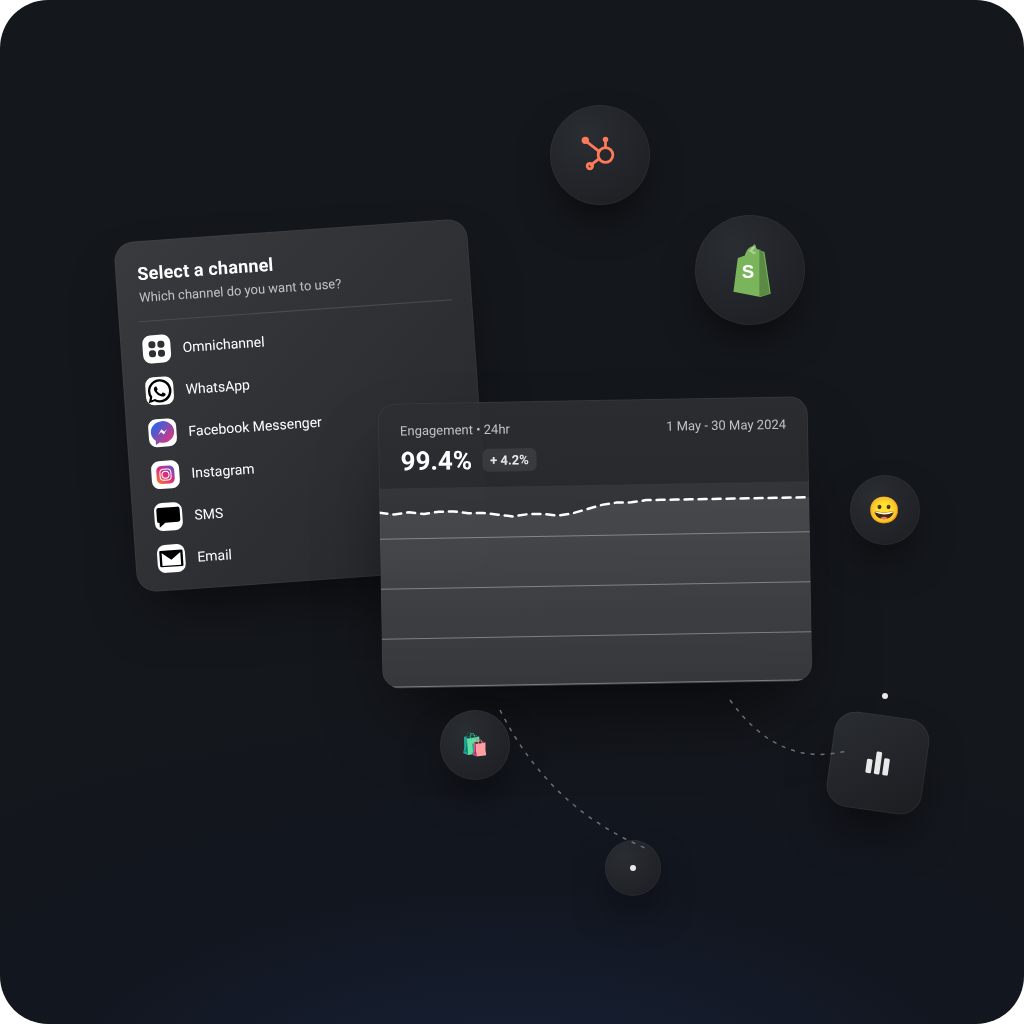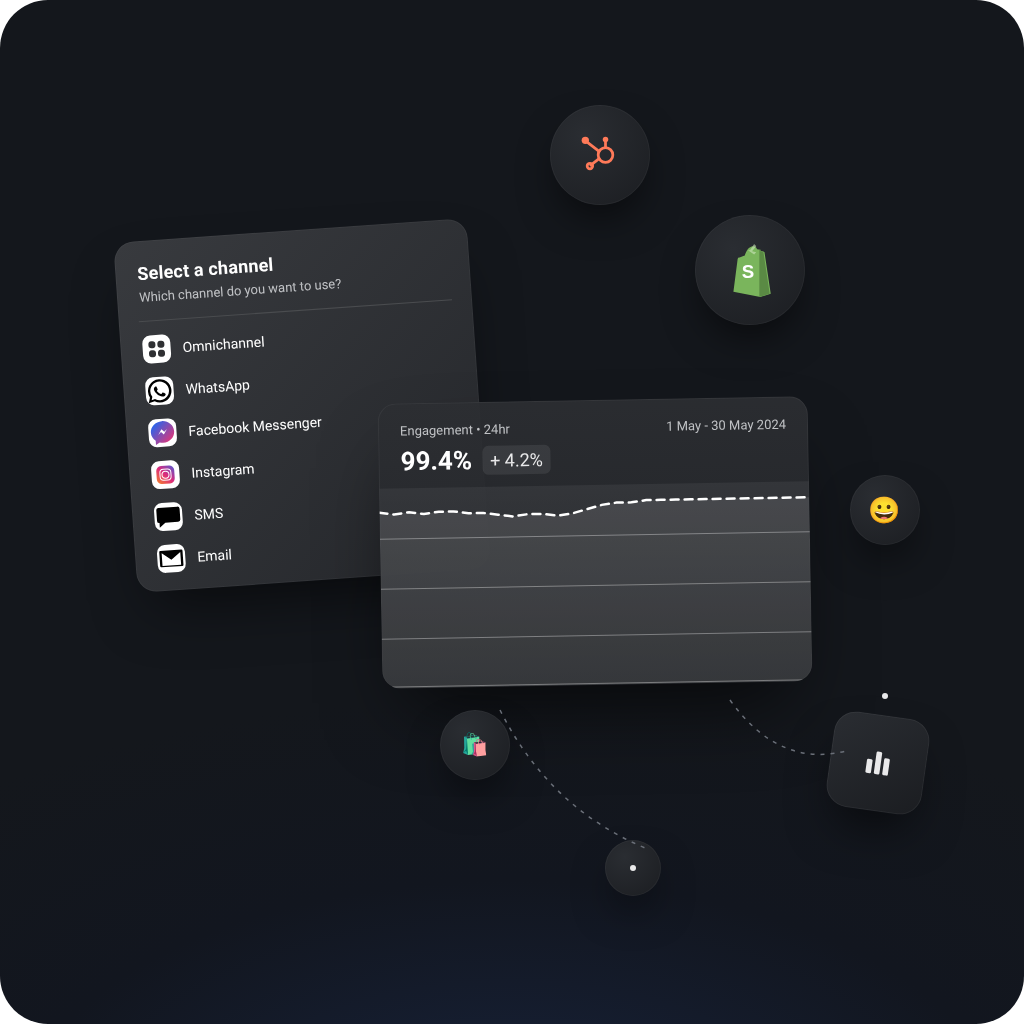--- a/index.html
+++ b/index.html
@@ -81,21 +81,21 @@
     color:var(--txt);
     overflow:hidden;
     transform:rotate(-1deg);
   }
   .engage-head{display:flex;justify-content:space-between;align-items:flex-start;padding:20px 22px 8px 22px;}
   .engage-title{font-size:13px;color:var(--txt-dim);}
   .engage-date{font-size:13px;color:var(--txt-dim);}
   .engage-kpi{display:flex;align-items:center;gap:10px;padding:0 22px 12px 22px;}
   .engage-kpi .big{font-size:26px;font-weight:700;}
   .engage-kpi .pill{
-    font-size:18px;font-weight:400;background:rgba(255,255,255,.08);
+    font-size:13px;font-weight:700;background:rgba(255,255,255,.08);
     padding:4px 8px;border-radius:6px;color:#e9e9ea;
   }
   .engage-chart{
     position:relative;height:200px;
     background:linear-gradient(180deg,rgba(60,62,66,.6),rgba(30,32,35,.6));
   }
   .engage-chart .gridline{
     position:absolute;left:0;right:0;height:1px;background:rgba(255,255,255,.35);
   }
   .engage-chart svg{position:absolute;inset:0;width:100%;height:100%;}

